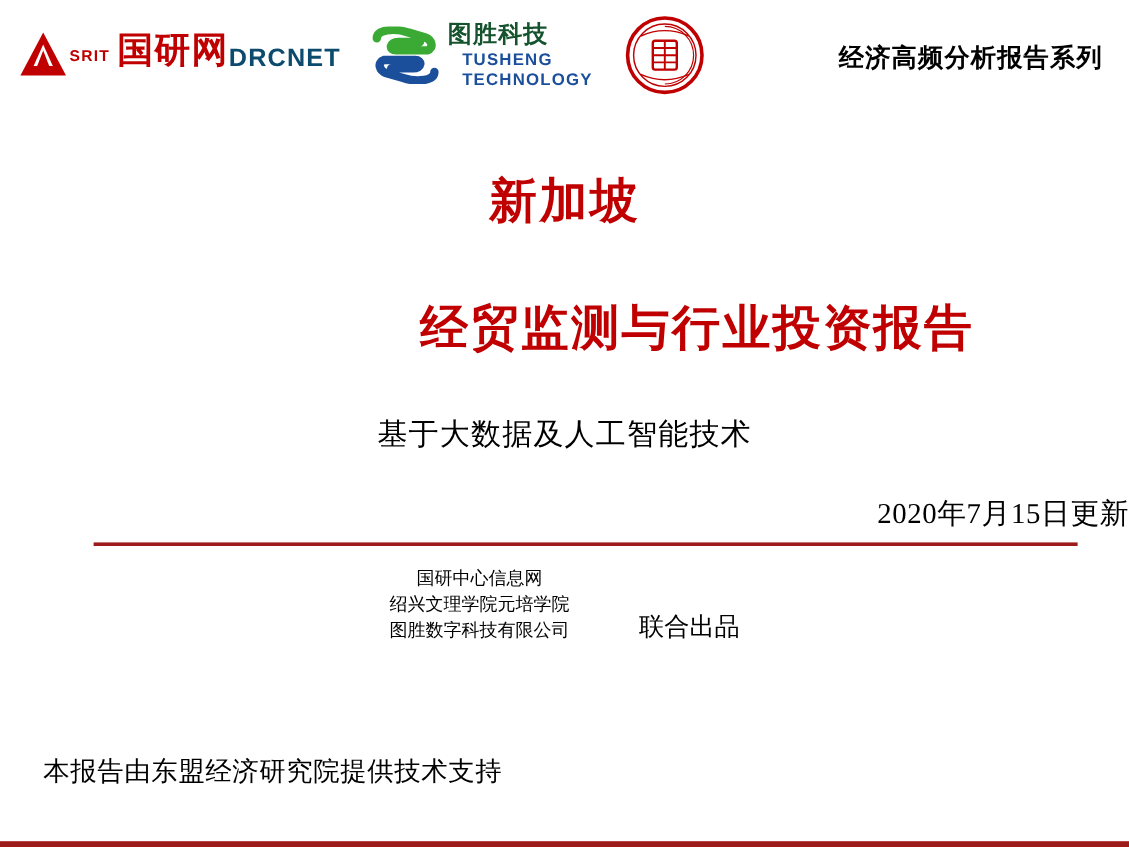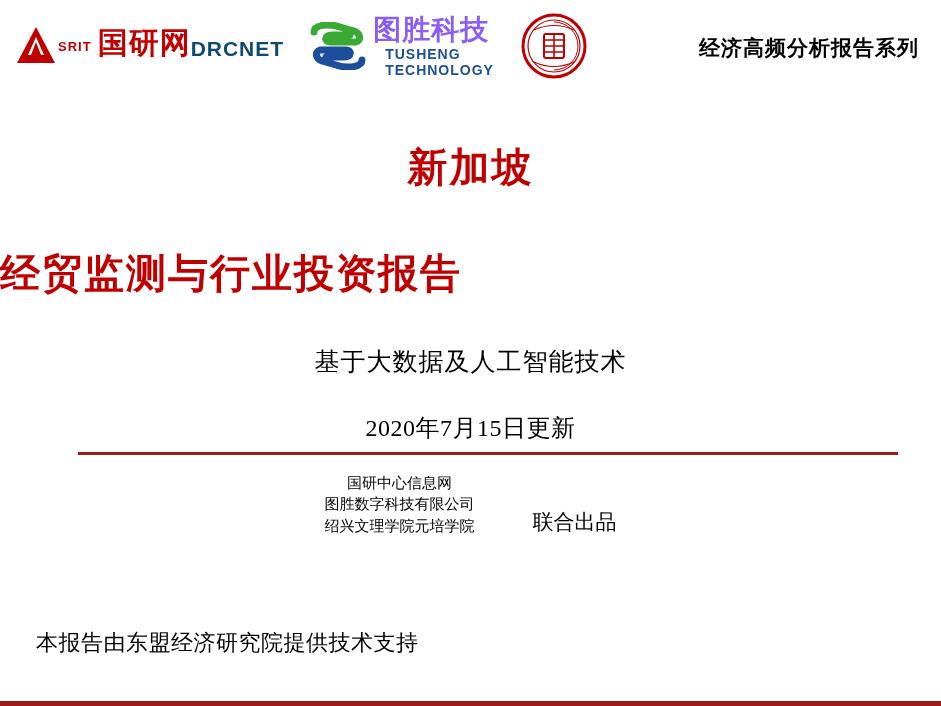--- a/index.html
+++ b/index.html
@@ -84,23 +84,23 @@
   
   .logo-tusheng {
     display: flex;
     align-items: center;
     gap: 7px;
   }
   .ts-mark { display:block; }
   .ts-text { display:flex; flex-direction:column; }
   .ts-cn {
     font-family: "Liberation Sans", sans-serif;
-    font-size: 28px;
-    font-weight: bold;
-    color: #8b5cf6;
+    font-size: 20px;
+    font-weight: bold;
+    color: #14532d;
     line-height: 1.15;
     letter-spacing: 1px;
   }
   .ts-en1, .ts-en2 {
     font-family: "Liberation Sans", sans-serif;
     font-size: 14px;
     font-weight: bold;
     color: #1b4f9c;
     line-height: 1.15;
     letter-spacing: 1px;
@@ -131,21 +131,21 @@
     font-size: 40px;
     font-weight: bold;
     color: #c00000;
     letter-spacing: 2px;
   }
   .title-sub {
     position: absolute;
     top: 246px;
     left: 0;
     width: 812px;
-    text-align: left;
+    text-align: right;
     font-size: 40px;
     font-weight: bold;
     color: #c00000;
     letter-spacing: 2px;
   }
   .title-tech {
     position: absolute;
     top: 345px;
     left: 0;
     width: 941px;
@@ -153,21 +153,21 @@
     font-size: 25px;
     font-weight: normal;
     color: #000000;
     letter-spacing: 1px;
   }
   .title-date {
     position: absolute;
     top: 412px;
     left: 0;
     width: 941px;
-    text-align: center;
+    text-align: right;
     font-size: 24px;
     color: #000000;
     letter-spacing: 0.5px;
   }
 
   .divider {
     position: absolute;
     top: 452px;
     left: 78px;
     width: 820px;
@@ -264,21 +264,21 @@
   <div class="title-main">新加坡</div>
   <div class="title-sub">经贸监测与行业投资报告</div>
   <div class="title-tech">基于大数据及人工智能技术</div>
   <div class="title-date">2020年7月15日更新</div>
 
   <div class="divider"></div>
 
   <div class="publishers">
     <div class="pub-list">
       <div>国研中心信息网</div>
+      <div>绍兴文理学院元培学院</div>
       <div>图胜数字科技有限公司</div>
-      <div>绍兴文理学院元培学院</div>
     </div>
     <div class="pub-joint">联合出品</div>
   </div>
 
   <div class="footnote">本报告由东盟经济研究院提供技术支持</div>
 
 </div>
 
 </body></html>

